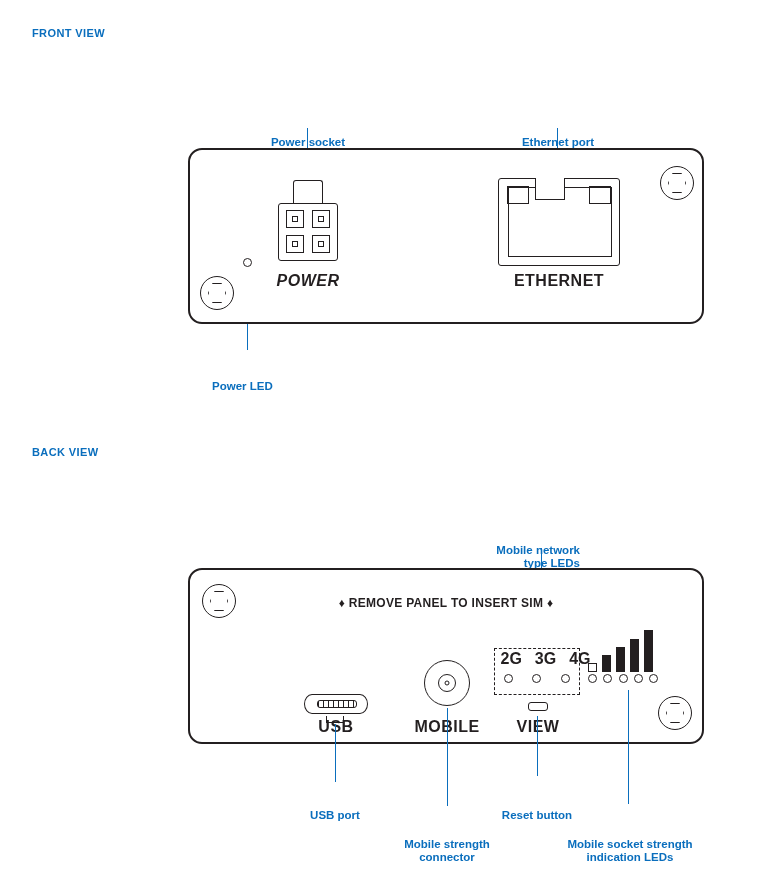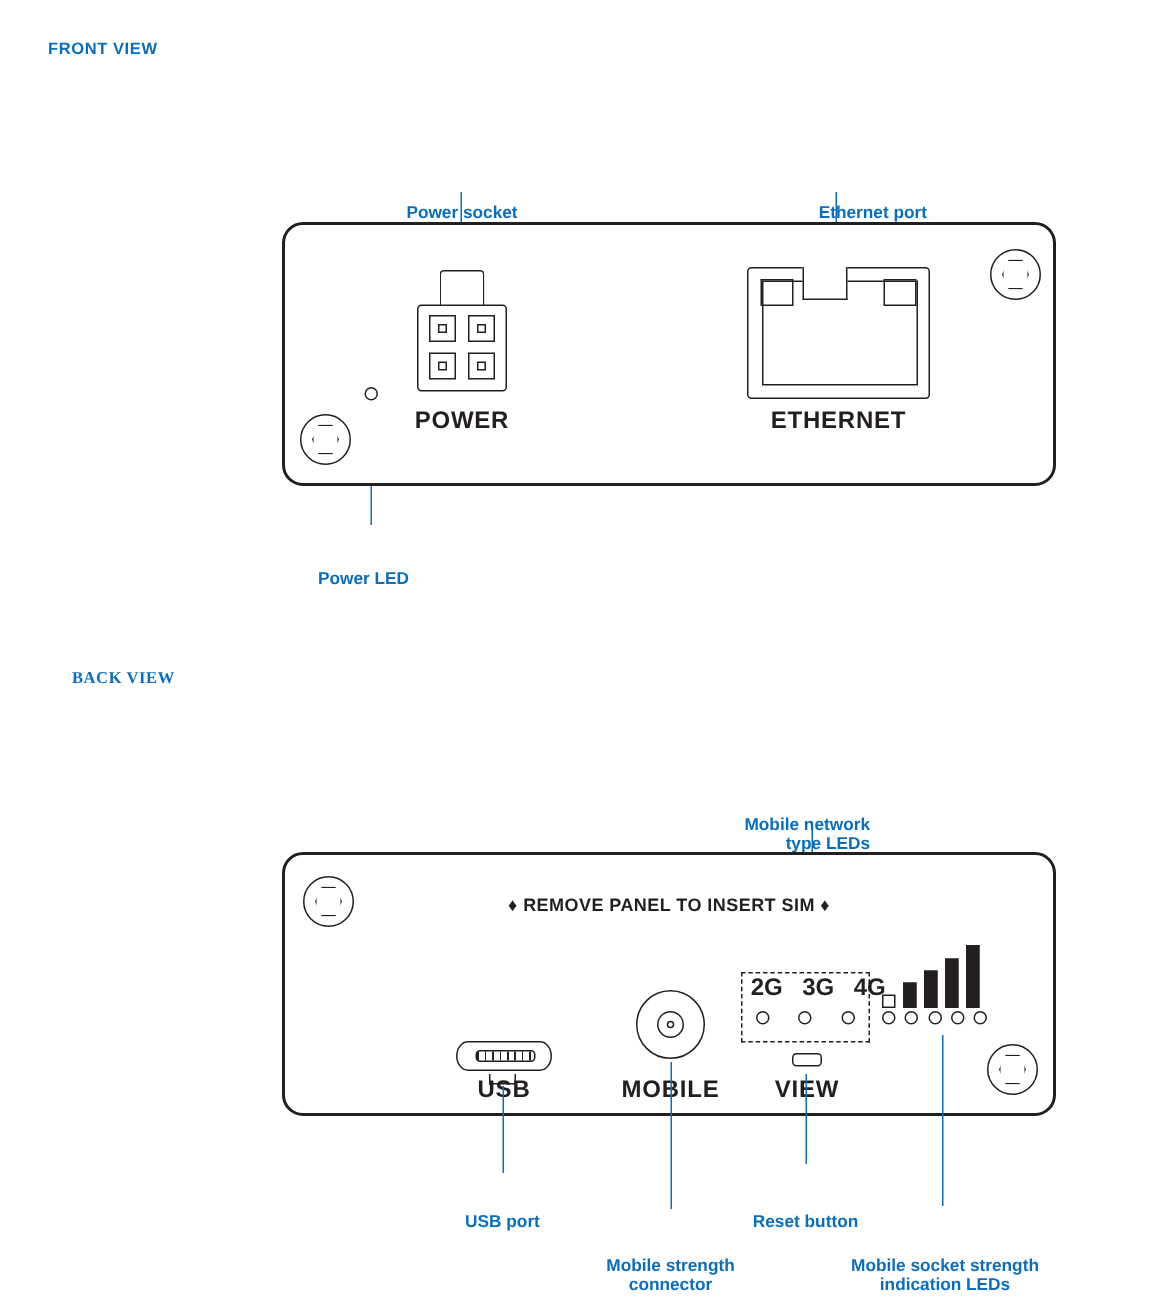--- a/index.html
+++ b/index.html
@@ -16,21 +16,21 @@
     overflow: hidden;
   }
   .section-title {
     position: absolute;
     font-size: 11px;
     font-weight: bold;
     letter-spacing: 0.4px;
     color: #0a6ebd;
   }
   #front-view-title { left: 32px; top: 27px; }
-  #back-view-title  { left: 48px; top: 446px; font-family: Liberation Serif, serif; }
+  #back-view-title  { left: 32px; top: 446px; }
 
   .callout {
     position: absolute;
     font-size: 11.5px;
     font-weight: bold;
     color: #0a6ebd;
     line-height: 13px;
     white-space: pre-line;
     margin-top: 26px;
   }
@@ -304,39 +304,39 @@
   }
 </style>
 </head>
 <body>
 
 <div class="section-title" id="front-view-title">FRONT VIEW</div>
 
 <div class="callout center" style="left:248px; top:110px; width:120px;">Power socket</div>
 <div class="lead v" style="left:307px; top:128px; height:52px;"></div>
 
-<div class="callout center" style="left:498px; top:110px; width:120px;text-align:right;">Ethernet port</div>
+<div class="callout center" style="left:498px; top:110px; width:120px;">Ethernet port</div>
 <div class="lead v" style="left:557px; top:128px; height:50px;"></div>
 
 <div class="callout" style="left:212px; top:354px;">Power LED</div>
 <div class="lead v" style="left:247px; top:268px; height:82px;"></div>
 
 <div class="device" id="front-device">
   <div class="screw" style="left:470px; top:16px;"></div>
   <div class="screw" style="left:10px; top:126px;"></div>
 </div>
 
 <div id="power-connector-neck"></div>
 <div id="power-connector">
   <div class="pin p1"></div>
   <div class="pin p2"></div>
   <div class="pin p3"></div>
   <div class="pin p4"></div>
 </div>
-<div class="port-label" style="left:248px; top:272px; width:120px;">POWER</div>
+<div class="port-label" style="left:248px; top:272px; width:120px;font-style:italic;">POWER</div>
 
 <div id="power-led"></div>
 
 <div id="ethernet-port">
   <div class="inner"></div>
   <div class="clip"></div>
   <div class="contact left"></div>
   <div class="contact right"></div>
 </div>
 <div class="port-label" style="left:499px; top:272px; width:120px;">ETHERNET</div>

